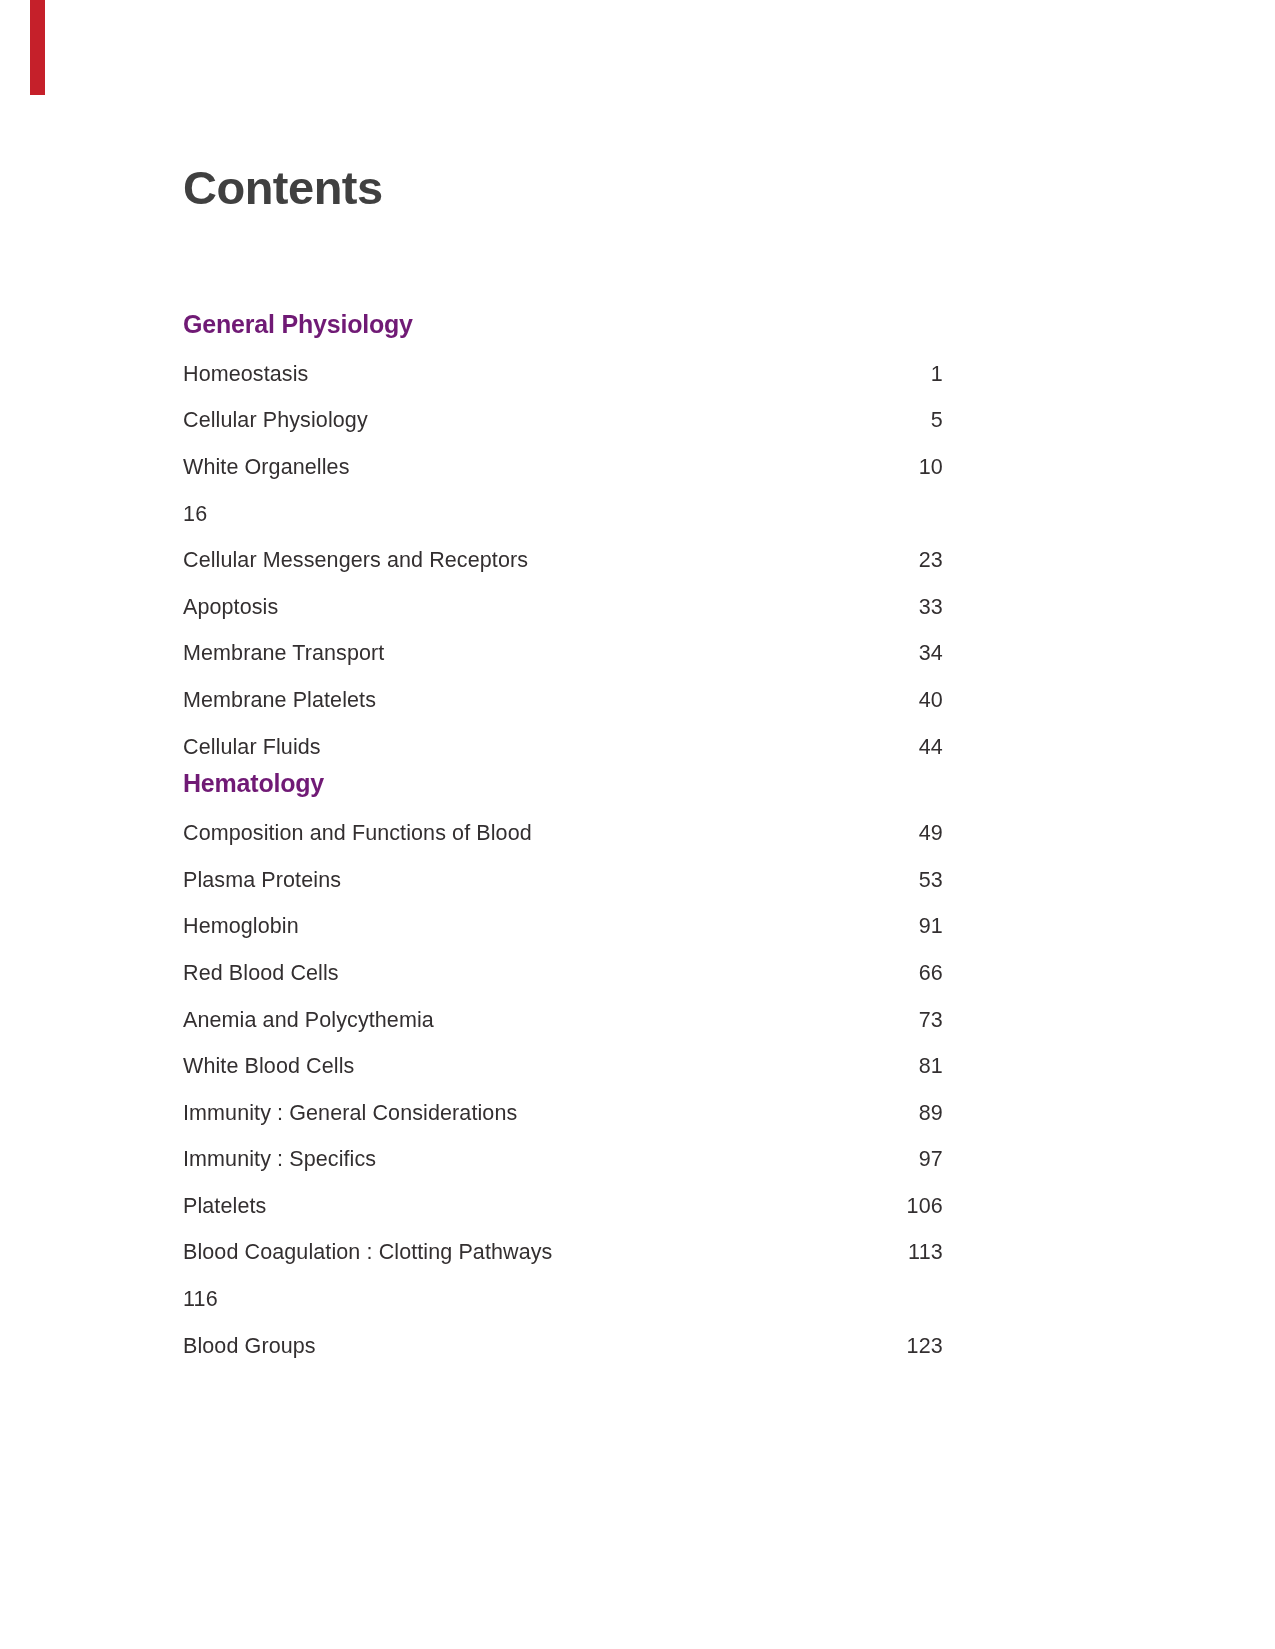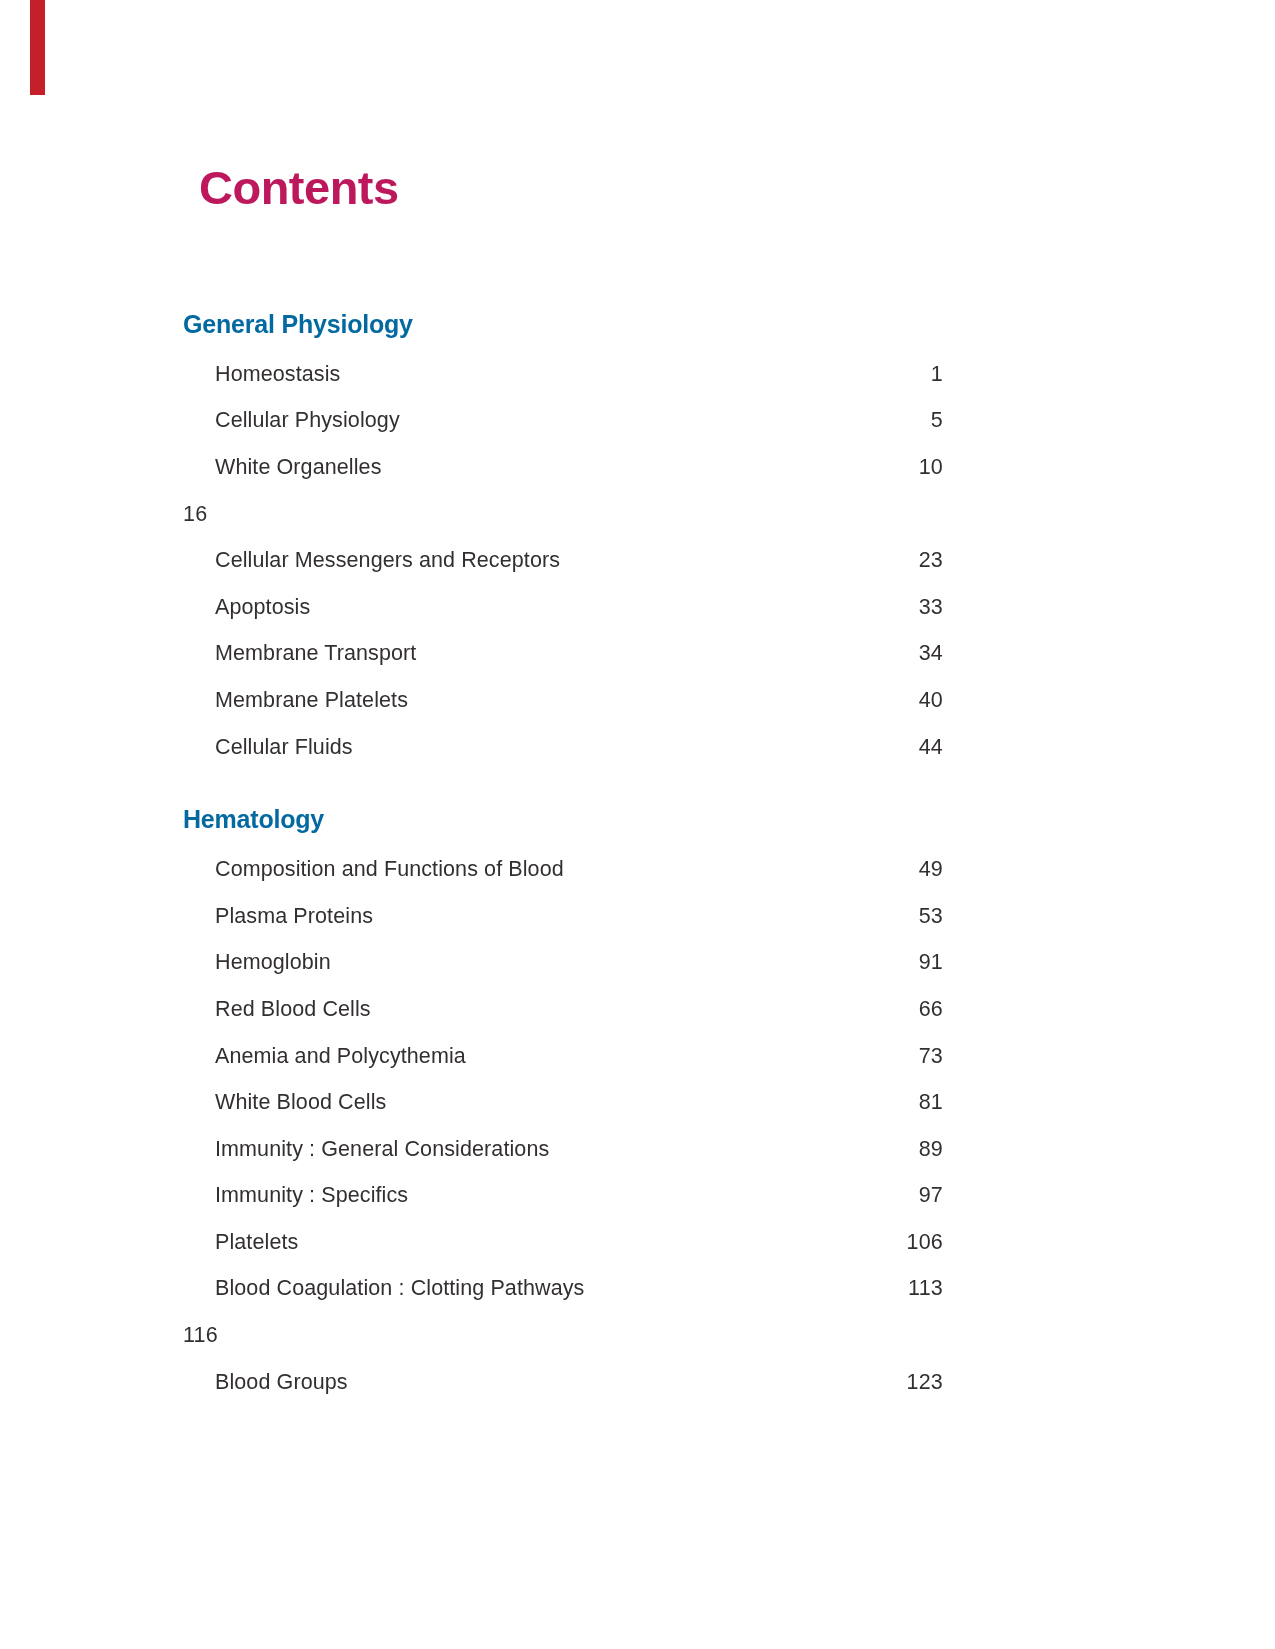--- a/index.html
+++ b/index.html
@@ -23,55 +23,53 @@
     width: 15px;
     height: 95px;
   }
   .content {
     position: absolute;
     left: 183px;
     top: 0;
     width: 760px;
   }
   .page-title {
-    margin: 163px 0 0 16px;
+    margin: 163px 0 0 0;
     font-size: 47px;
     line-height: 50px;
     font-weight: 700;
     letter-spacing: -0.5px;
-    color: #be185d;
+    color: #404040;
   }
   .section-heading {
     margin: 0;
     font-size: 25px;
     line-height: 27px;
     font-weight: 700;
     letter-spacing: -0.2px;
-    color: #0369a1;
+    color: #701a75;
   }
   .section-heading.first {
     margin-top: 98px;
   }
   .section-heading.later {
-    margin-top: 36px;
   }
   .entries {
     margin-top: 13px;
   }
   .toc-row {
     display: flex;
     justify-content: space-between;
     align-items: center;
     height: 46.6px;
     font-size: 21.5px;
     color: #332f30;
   }
   .toc-row .entry-title {
     letter-spacing: 0.1px;
-    margin-left: 32px;
   }
   .toc-row .entry-page {
     text-align: right;
     letter-spacing: 0.2px;
   }
 </style>
 </head>
 <body>
 
 <div class="page">

